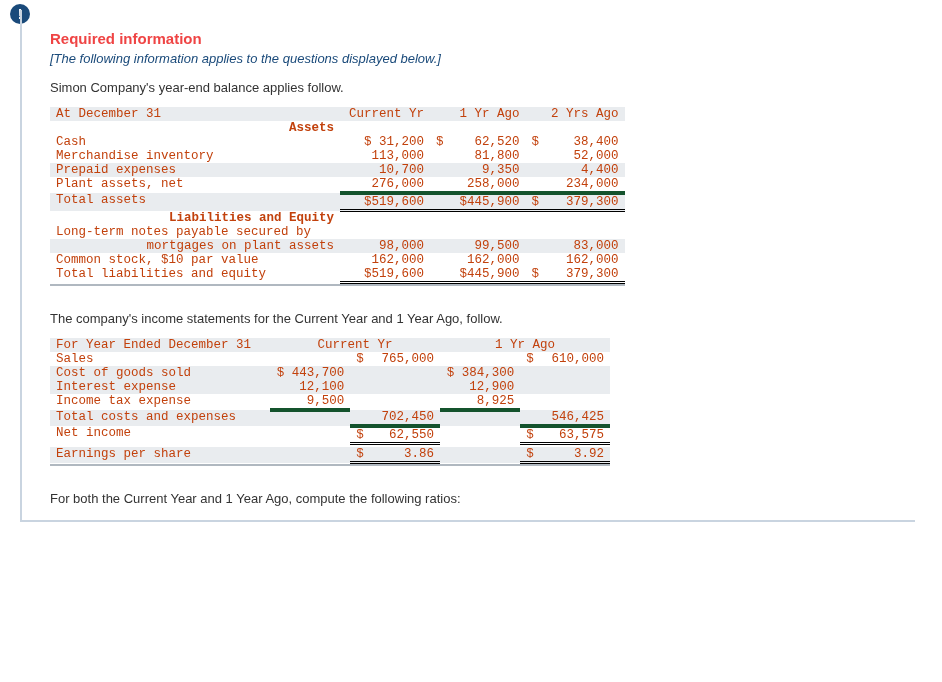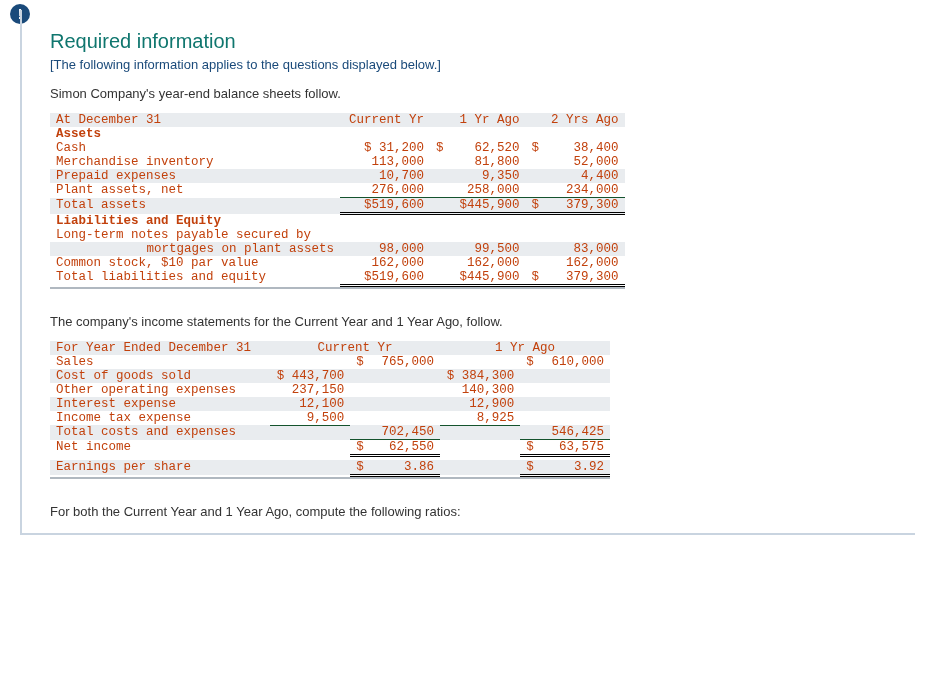--- a/index.html
+++ b/index.html
@@ -28,27 +28,28 @@
   }
   .container {
     position: relative;
     margin: 10px 0 0 20px;
     border-left: 2px solid #c9d4e0;
     border-bottom: 2px solid #c9d4e0;
     padding: 20px 28px 14px 28px;
     width: 895px;
   }
   h3.req {
-    color: #0f766e;
-    font-size: 20px;
-    font-weight: normal;
+    color: #ef4444;
+    font-size: 15px;
+    font-weight: bold;
     margin: 0 0 4px 0;
   }
   .intro {
     color: #1a4a7a;
+    font-style: italic;
     margin: 0 0 14px 0;
   }
   .plain {
     color: #333;
     margin: 0 0 12px 0;
   }
   table.fin {
     border-collapse: collapse;
     background: #fff;
     font-family: "Courier New", monospace;
@@ -58,39 +59,39 @@
   table.fin td, table.fin th {
     padding: 0 6px;
     vertical-align: top;
     white-space: pre;
   }
   .hdr td { background: #e9ecef; }
   .hl td { background: #e9ecef; }
   .label { text-align: left; }
   .num { text-align: right; }
   .cur { text-align: right; padding-right: 0; width:14px; }
-  .bb { border-bottom: 1px solid #14532d; }
+  .bb { border-bottom: 4px solid #14532d; }
   .dbl { border-bottom: 3px double #000; }
-  .bold { font-weight: bold; }
+  .bold { font-weight: bold; text-align: right; }
   .indent { padding-left: 26px !important; text-align: right; }
   .wrap {
     border-bottom: 2px solid #b0b8c0;
     margin-bottom: 22px;
     display: inline-block;
   }
 </style>
 </head>
 <body>
 
 <div class="bullet">!</div>
 
 <div class="container">
   <h3 class="req">Required information</h3>
   <p class="intro">[The following information applies to the questions displayed below.]</p>
-  <p class="plain">Simon Company's year-end balance sheets follow.</p>
+  <p class="plain">Simon Company's year-end balance applies follow.</p>
 
   <div class="wrap">
   <table class="fin">
     <tbody>
           <tr class="hdr">
       <td class="label" style="width:290px;">At December 31</td>
       <td class="num" style="width:90px;">Current Yr</td>
       <td class="cur"></td>
             <td class="num" style="width:76px;">1 Yr Ago</td>
       <td class="cur"></td>
@@ -209,29 +210,20 @@
     </tr>
     <tr class="hl">
       <td class="label">Cost of goods sold</td>
       <td class="num">$ <span>443,700</span></td>
             <td></td>
             <td></td>
       <td class="num">$ <span>384,300</span></td>
             <td></td>
             <td></td>
     </tr>
-    <tr>
-      <td class="label">Other operating expenses</td>
-      <td class="num">237,150</td>
-            <td></td>
-            <td></td>
-      <td class="num">140,300</td>
-            <td></td>
-            <td></td>
-    </tr>
     <tr class="hl">
       <td class="label">Interest expense</td>
       <td class="num">12,100</td>
             <td></td>
             <td></td>
       <td class="num">12,900</td>
             <td></td>
             <td></td>
     </tr>
     <tr>

